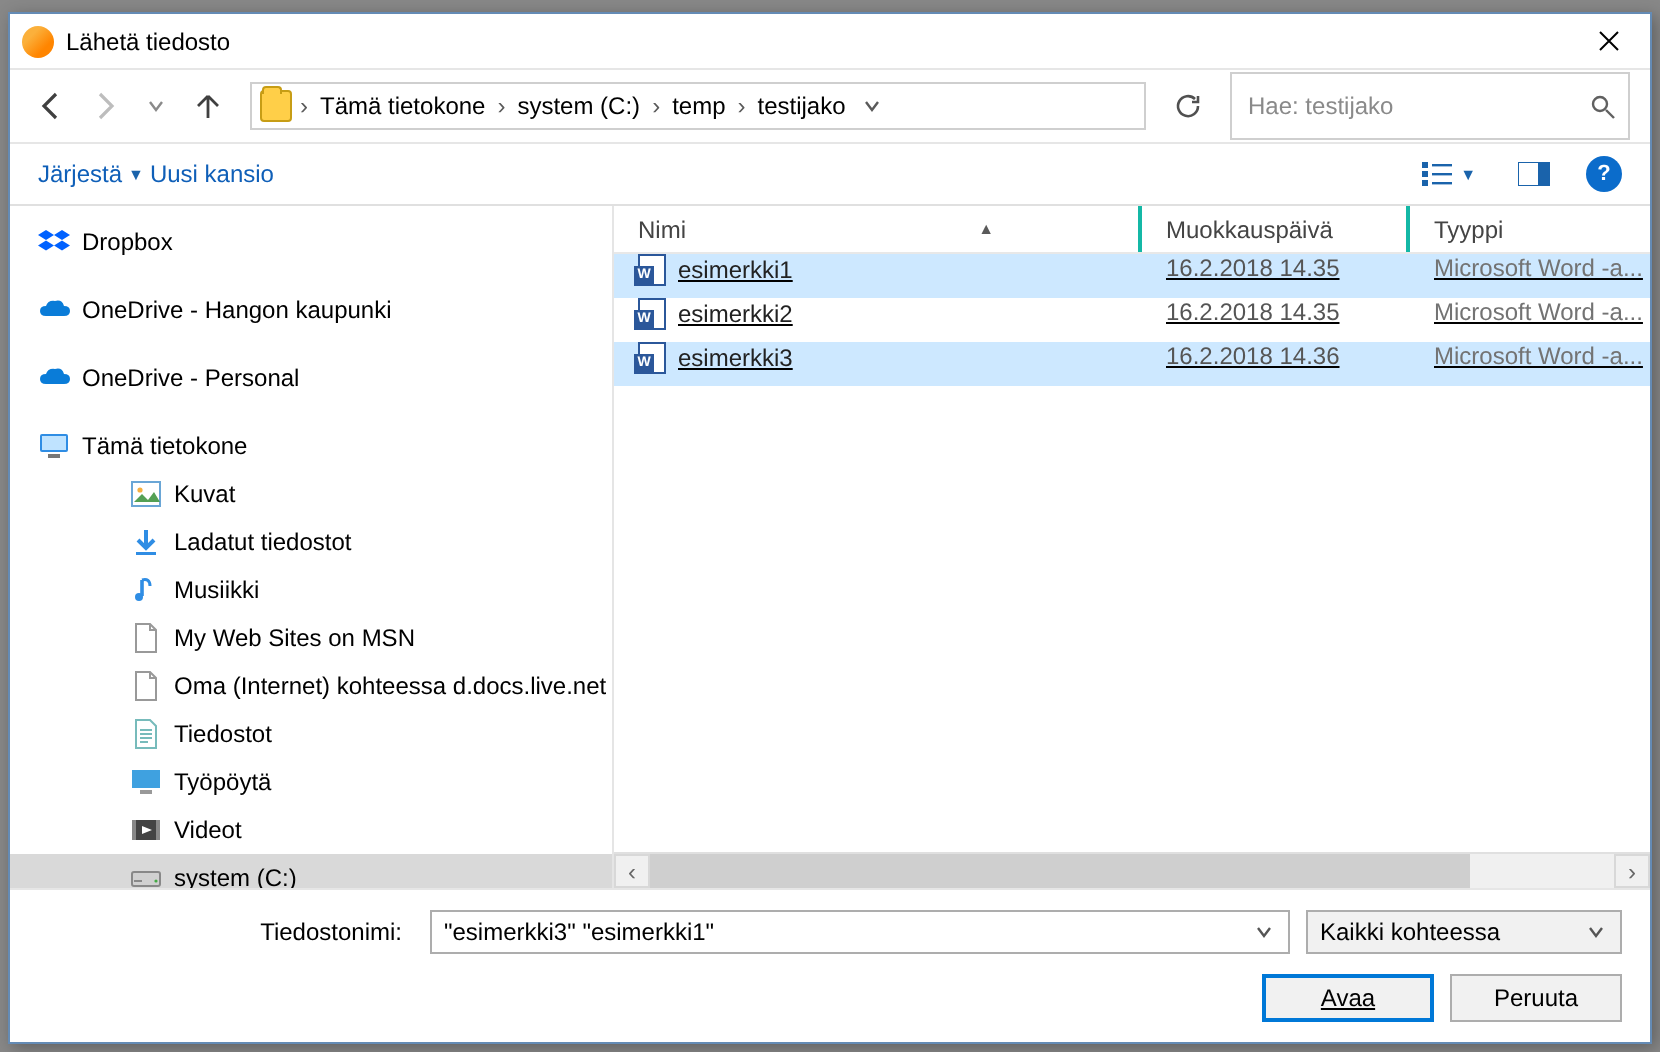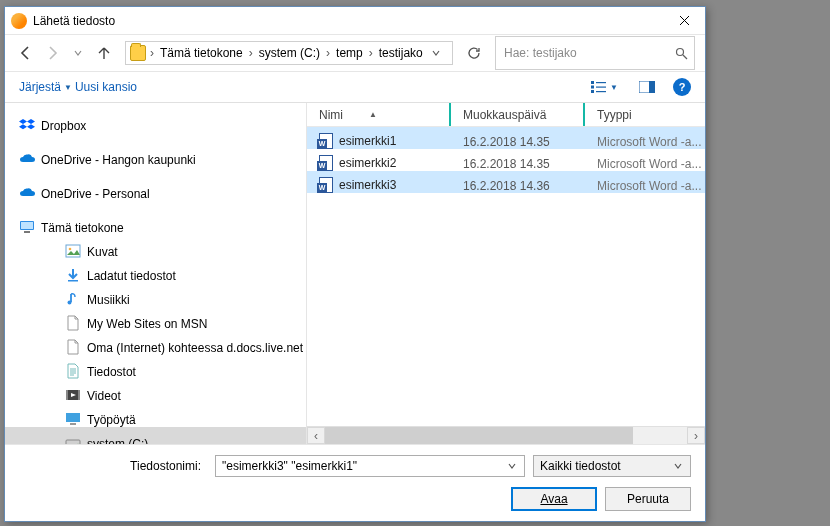--- a/index.html
+++ b/index.html
@@ -1,17 +1,17 @@
 <!DOCTYPE html>
 <html><head>
 <meta charset="utf-8">
 <style>
   * { box-sizing: border-box; font-family: "Segoe UI", Tahoma, sans-serif; font-size: 12px; }
   body { margin: 0; padding: 0; background: #888; width: 830px; height: 526px; overflow: hidden; }
-  .window { position: absolute; top: 6px; left: 4px; width: 702px; height: 516px; background: #fff; border: 1px solid #648bb5; display: flex; flex-direction: column; box-shadow: 2px 2px 8px rgba(0,0,0,0.3);}
+  .window { position: absolute; top: 6px; left: 4px; width: 822px; height: 516px; background: #fff; border: 1px solid #648bb5; display: flex; flex-direction: column; box-shadow: 2px 2px 8px rgba(0,0,0,0.3);}
   .titlebar { height: 28px; display: flex; align-items: center; padding: 0 0 0 6px; border-bottom: 1px solid #e6e6e6; }
   .titlebar .ff { width: 16px; height: 16px; border-radius: 50%; background: linear-gradient(135deg,#fbb03b 30%,#ff8500 70%); margin-right: 6px;}
   .titlebar .title { flex:1; font-size: 12px; }
   .titlebar .close { width: 42px; height: 100%; display:flex; align-items:center; justify-content:center; cursor:pointer;}
   .navrow { height: 36px; display:flex; align-items:center; padding: 0 10px; gap:4px;}
   .navbtn { width:22px; height:22px; display:flex; align-items:center; justify-content:center; color:#7a7a7a; cursor:pointer; border-radius:2px;}
   .navbtn.active { color:#404040; }
   .foldericon { width:20px; height:16px; background:#ffcf48; border-radius:2px; border:1px solid #c79d15; position:relative;}
   .foldericon:before{content:"";position:absolute;top:-3px;left:0;width:8px;height:3px;background:#ffcf48;border:1px solid #c79d15;border-bottom:none;border-radius:2px 2px 0 0;}
   .breadcrumb { display:flex; align-items:center; border:1px solid #cfcfcf; height:24px; flex:1; margin:0 6px; padding:0 4px;}
@@ -26,34 +26,34 @@
   .toolbar { height:32px; border-top:1px solid #e6e6e6; border-bottom:1px solid #e0e0e0; display:flex; align-items:center; padding:0 14px;}
   .tb-left { display:flex; gap:3px; align-items:flex-start;}
   .tb-item { color:#0f5fb8; cursor:pointer; display:flex; align-items:center; gap:3px;}
   .tb-right { margin-left:auto; display:flex; gap:10px; align-items:center;}
   .viewbtn { width:32px; height:22px; border:1px solid transparent; display:flex; align-items:center; justify-content:center; cursor:pointer; color:#1a63ab; position:relative;}
   .viewbtn.split { width:44px; }
   .viewbtn.split .vdd { position:absolute; right:2px; font-size:8px; color:#1a63ab;}
   .helpbtn { width:18px; height:18px; border-radius:50%; background:#0b6ccb; color:#fff; display:flex; align-items:center; justify-content:center; font-weight:bold; cursor:pointer; font-size:11px;}
   .body { flex:1; display:flex; min-height:0;}
   .sidebar { width:302px; border-right:1px solid #e5e5e5; overflow-y:auto; padding:6px 0;}
-  .tree-item { display:flex; align-items:flex-end; height:24px; padding-left:14px; cursor:pointer; gap:6px; white-space:nowrap;}
+  .tree-item { display:flex; align-items:center; height:24px; padding-left:14px; cursor:pointer; gap:6px; white-space:nowrap;}
   .tree-item.indent { padding-left:60px; }
   .tree-item.sel { background:#d9d9d9;}
   .ticon { width:16px; height:16px; display:flex; align-items:center; justify-content:center; flex-shrink:0;}
   .sidebar::-webkit-scrollbar{width:17px;} .sidebar::-webkit-scrollbar-thumb{background:#cfcfcf;} .sidebar::-webkit-scrollbar-track{background:#f0f0f0;}
   .filepane { flex:1; display:flex; flex-direction:column; min-width:0;}
   .columns { display:flex; height:24px; border-bottom:1px solid #e8e8e8; font-size:11px; color:#444; background:#fff;}
   .col { padding:0 12px; display:flex; align-items:center; border-right:2px solid #14b8a6;}
   .col.name { flex:1; min-width:0; justify-content:space-between;}
   .col.date { width:134px; }
   .col.type { width:120px; border-right:none;}
   .col .sortarrow{ font-size:8px; color:#5a5a5a; margin-left:auto; position:relative; left:-60px;}
   .filelist { flex:1; overflow:auto;}
-  .filerow { display:flex; height:22px; align-items:flex-end; cursor:pointer;}
+  .filerow { display:flex; height:22px; align-items:flex-start; cursor:pointer;text-decoration:underline;}
   .filerow.sel { background:#cde8ff;}
   .fc { padding:0 12px; display:flex; align-items:center; font-size:12px; color:#222; white-space:nowrap; overflow:hidden;}
   .fc.name { flex:1; min-width:0; gap:6px;}
   .fc.date { width:134px; color:#555;}
   .fc.type { width:120px; color:#737373; overflow:hidden; text-overflow:ellipsis;}
   .docicon { width:14px; height:16px; border:1px solid #2b579a; background:#fff; position:relative; flex-shrink:0;}
   .docicon:before{content:"W";position:absolute;bottom:-1px;left:-3px;width:10px;height:10px;background:#2b579a;color:#fff;font-size:7px;line-height:10px;text-align:center;font-weight:bold;}
   .hscroll { height:18px; background:#f0f0f0; border-top:1px solid #e0e0e0; display:flex; align-items:center;}
   .hscroll .arrow{width:18px;height:100%;display:flex;align-items:center;justify-content:center;color:#666;cursor:pointer;border:1px solid #d8d8d8;}
   .hscroll .track{flex:1;height:100%;position:relative;}
@@ -264,36 +264,36 @@
             <svg width="16" height="16" viewBox="0 0 16 16">
               <path d="M3 1 L10 1 L13 4 L13 15 L3 15 Z" fill="#fff" stroke="#7bb"></path>
               <path d="M5 6 H11 M5 8 H11 M5 10 H11 M5 12 H9" stroke="#7bb" stroke-width="1"></path>
             </svg>
           </span>
           <span>Tiedostot</span>
         </div>
         <div class="tree-item indent">
           <span class="ticon">
             <svg width="16" height="16" viewBox="0 0 16 16">
+              <rect x="1" y="2" width="14" height="9" fill="#3fa1e0"></rect>
+              <rect x="5" y="12" width="6" height="2" fill="#999"></rect>
+            </svg>
+          </span>
+          <span>Työpöytä</span>
+        </div>
+        <div class="tree-item indent">
+          <span class="ticon">
+            <svg width="16" height="16" viewBox="0 0 16 16">
               <rect x="1" y="3" width="14" height="10" fill="#444"></rect>
               <rect x="1" y="3" width="2" height="10" fill="#888"></rect>
               <rect x="13" y="3" width="2" height="10" fill="#888"></rect>
               <path d="M6 6 L11 8 L6 10 Z" fill="#fff"></path>
             </svg>
           </span>
           <span>Videot</span>
-        </div>
-        <div class="tree-item indent">
-          <span class="ticon">
-            <svg width="16" height="16" viewBox="0 0 16 16">
-              <rect x="1" y="2" width="14" height="9" fill="#3fa1e0"></rect>
-              <rect x="5" y="12" width="6" height="2" fill="#999"></rect>
-            </svg>
-          </span>
-          <span>Työpöytä</span>
         </div>
         <div class="tree-item indent sel">
           <span class="ticon">
             <svg width="16" height="16" viewBox="0 0 16 16">
               <rect x="1" y="5" width="14" height="7" rx="1" fill="#d0d0d0" stroke="#888"></rect>
               <rect x="2" y="9" width="4" height="1" fill="#888"></rect>
               <circle cx="13" cy="9.5" r="0.8" fill="#4a4"></circle>
             </svg>
           </span>
           <span>system (C:)</span>
@@ -350,21 +350,21 @@
       <div class="lbl">Tiedostonimi:</div>
       <div class="combo">
         <span>"esimerkki3" "esimerkki1"</span>
         <span class="dd">
             <svg width="8" height="8" viewBox="0 0 8 8">
               <path d="M1 2 L4 6 L7 2" stroke="#555" stroke-width="1.2" fill="none"></path>
             </svg>
           </span>
       </div>
       <div class="combo filtercombo">
-        <span>Kaikki tiedostot</span>
+        <span>Kaikki kohteessa</span>
         <span class="dd">
             <svg width="8" height="8" viewBox="0 0 8 8">
               <path d="M1 2 L4 6 L7 2" stroke="#555" stroke-width="1.2" fill="none"></path>
             </svg>
           </span>
       </div>
     </div>
     <div class="btnrow">
       <div class="btn primary">Avaa</div>
       <div class="btn">Peruuta</div>

